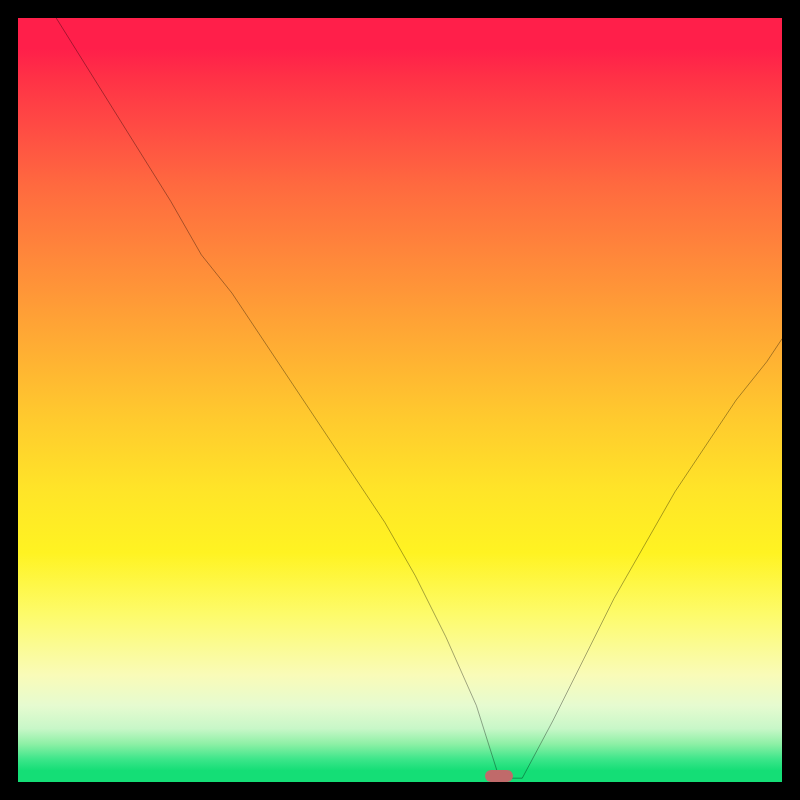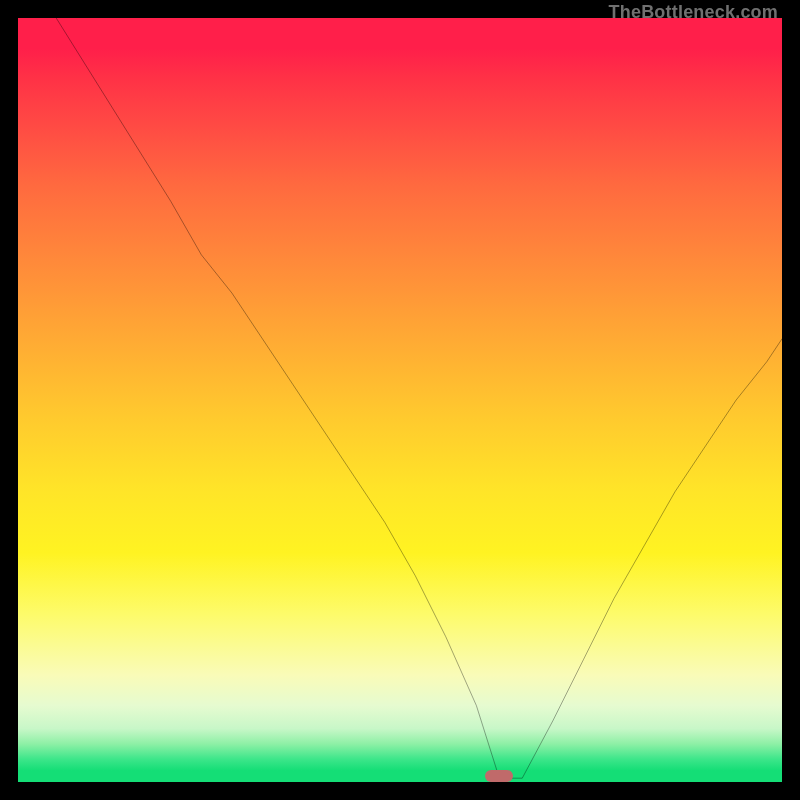--- a/index.html
+++ b/index.html
@@ -69,21 +69,20 @@
     font-size: 18px;
     font-weight: 600;
     color: #707070;
     letter-spacing: 0.2px;
   }
 </style>
 </head>
 <body>
 <div class="frame">
 
-  <div class="watermark">TheBottleneck.com</div>
 
   <div class="plot">
     <div class="gradient"></div>
     <svg class="curve" viewBox="0 0 100 100" preserveAspectRatio="none">
       <path id="curve-path" fill="none" stroke="#000" stroke-width="0.35" vector-effect="non-scaling-stroke" stroke-linejoin="round" stroke-linecap="round" d="M5.00 0.00 L10.00 8.00 L15.00 16.00 L20.00 24.00 L24.00 31.00 L28.00 36.00 L32.00 42.00 L36.00 48.00 L40.00 54.00 L44.00 60.00 L48.00 66.00 L52.00 73.00 L56.00 81.00 L60.00 90.00 L63.00 99.50 L66.00 99.50 L70.00 92.00 L74.00 84.00 L78.00 76.00 L82.00 69.00 L86.00 62.00 L90.00 56.00 L94.00 50.00 L98.00 45.00 L100.00 42.00"></path>
     </svg>
     <div id="marker" class="marker" style="left: 63%; top: 99.2%; background: rgb(192, 106, 106);"></div>
   </div>
 
 </div>

